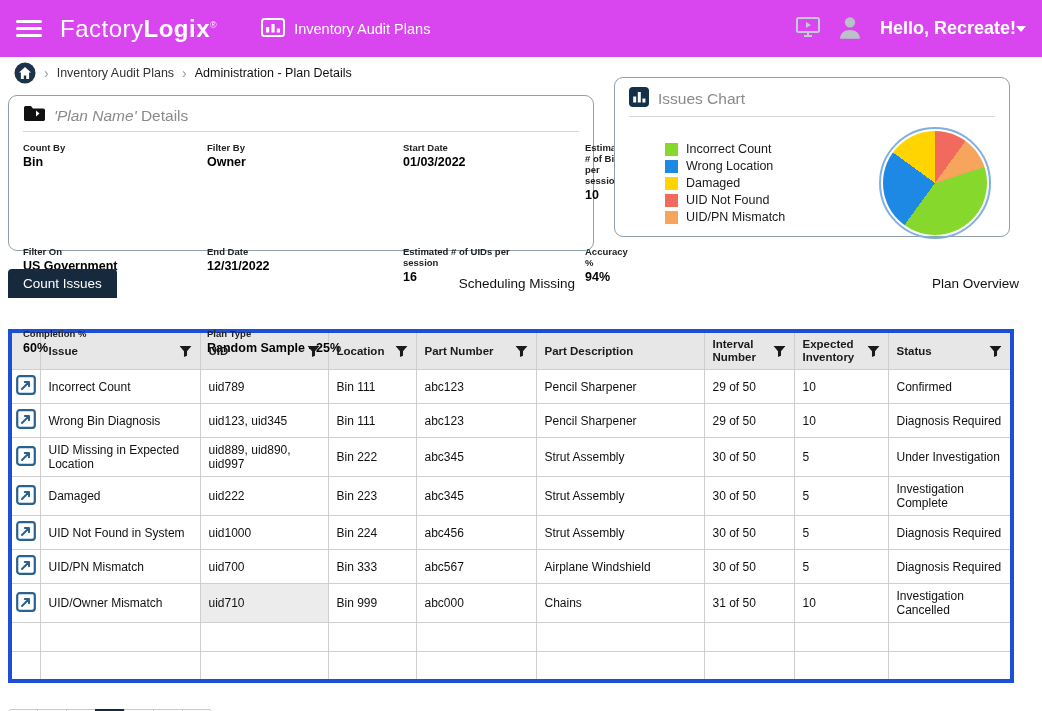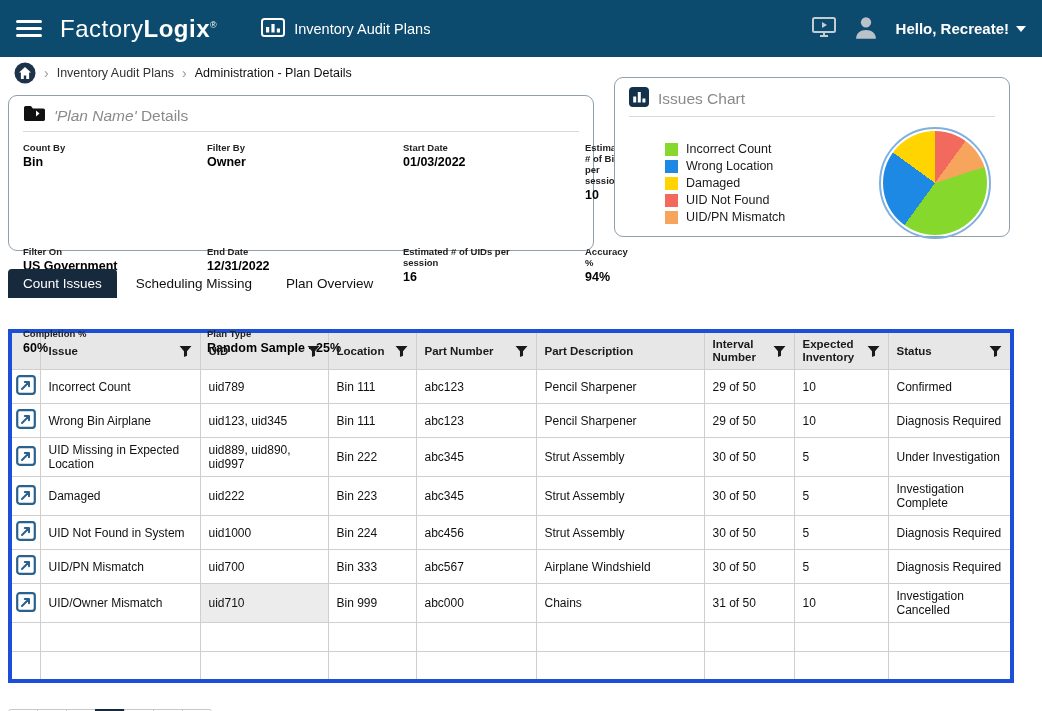--- a/index.html
+++ b/index.html
@@ -1,29 +1,29 @@
 <!DOCTYPE html>
 <html><head>
 <meta charset="utf-8">
 <style>
   * { margin:0; padding:0; box-sizing:border-box; }
   html,body { width:1042px; height:711px; overflow:hidden; background:#fff;
               font-family:"Liberation Sans", sans-serif; color:#1a1a1a; }
 
   
-  .topbar { height:57px; background:#0c4a6e; display:flex; align-items:center; padding:0 16px; color:#fff; }
+  .topbar { height:57px; background:#d946ef; display:flex; align-items:center; padding:0 16px; color:#fff; }
   .hamburger { width:26px; display:flex; flex-direction:column; gap:4px; cursor:pointer; margin-right:18px; }
   .hamburger span { height:3px; background:#fff; border-radius:2px; }
   .logo { font-size:24px; letter-spacing:.5px; white-space:nowrap; }
   .logo .lt { font-weight:300; }
   .logo .bd { font-weight:bold; }
   .logo sup { font-size:9px; vertical-align:super; }
   .module { display:flex; align-items:center; gap:9px; margin-left:44px; font-size:14.5px; }
   .topbar-right { margin-left:auto; display:flex; align-items:center; gap:16px; }
-  .greeting { display:flex; align-items:center; gap:7px; font-size:15px; font-weight:bold; cursor:pointer; }
+  .greeting { display:flex; align-items:center; font-size:18px; font-weight:bold; cursor:pointer; }
   .caret { width:0; height:0; border-left:5px solid transparent; border-right:5px solid transparent; border-top:6px solid #fff; }
 
   
   .breadcrumb { height:32px; display:flex; align-items:center; gap:8px; padding:0 14px; font-size:12.5px; }
   .crumb { color:#333; text-decoration:none; cursor:pointer; }
   .crumb-current { font-weight:normal; color:#111; }
   .chev { color:#9a9a9a; font-size:14px; }
 
   
   .panels { display:flex; align-items:flex-start; padding:0 8px; gap:20px; }
@@ -38,21 +38,21 @@
   .fld .lab { font-size:9.5px; font-weight:bold; color:#222; margin-bottom:2px; }
   .fld .val { font-size:12.5px; font-weight:bold; color:#000; }
 
   .chart-body { display:flex; align-items:center; padding:14px 22px 0 50px; }
   .legend { display:flex; flex-direction:column; gap:3px; flex:1; }
   .legend-item { display:flex; align-items:center; gap:8px; font-size:12.5px; }
   .swatch { width:13px; height:13px; display:inline-block; }
   .pie { width:104px; height:104px; border-radius:50%; outline:2px solid #7fb0de; outline-offset:2px; }
 
   
-  .tabs { display:flex; align-items:flex-end; gap:4px; padding:0 8px; margin-top:18px; }
+  .tabs { display:flex; align-items:flex-end; gap:4px; padding:0 8px; margin-top:18px;justify-content:space-between; }
   .tab { font-size:13.5px; padding:7px 15px; color:#111; cursor:pointer; border-radius:4px 4px 0 0; }
   .tab.active { background:#17293c; color:#fff; }
 
   
   .tbl-wrap { margin:7px 8px 0 8px; }
   table { width:1002px; border-collapse:collapse; table-layout:fixed; }
   th,td { border:1px solid #cfcfcf; font-size:12px; padding:5px 8px; vertical-align:middle; text-align:left; }
   table { border:4px solid #1d4ed8;margin-top:31px; }
   thead th { background:#e7e7e7; font-weight:bold; font-size:11.5px; height:37px; line-height:1.15; }
   .th-inner { display:flex; align-items:center; justify-content:space-between; gap:4px; }
@@ -342,21 +342,21 @@
       <td>10</td>
       <td>Confirmed</td>
     </tr>
     <tr>
       <td class="c-icon"><span class="open-icon">
               <svg width="20" height="20" viewBox="0 0 20 20">
                 <rect x="1.2" y="1.2" width="17.6" height="17.6" rx="2.5" fill="#fff" stroke="#2a628f" stroke-width="2.2"></rect>
                 <path d="M6 14l7-7M13 7H8.8M13 7v4.2" stroke="#2a628f" stroke-width="2" fill="none" stroke-linecap="round" stroke-linejoin="round"></path>
               </svg>
             </span></td>
-      <td>Wrong Bin Airplane</td>
+      <td>Wrong Bin Diagnosis</td>
       <td>uid123, uid345</td>
       <td>Bin 111</td>
       <td>abc123</td>
       <td>Pencil Sharpener</td>
       <td>29 of 50</td>
       <td>10</td>
       <td>Diagnosis Required</td>
     </tr>
     <tr>
       <td class="c-icon"><span class="open-icon">

